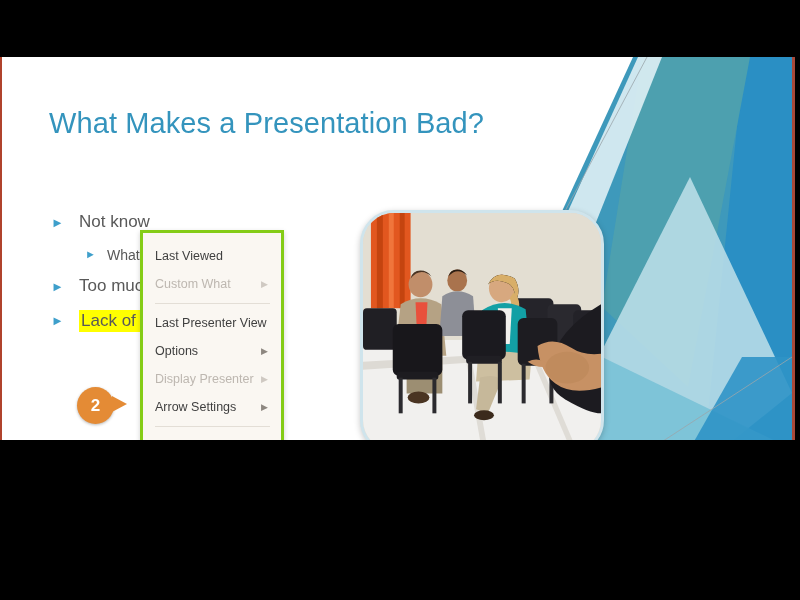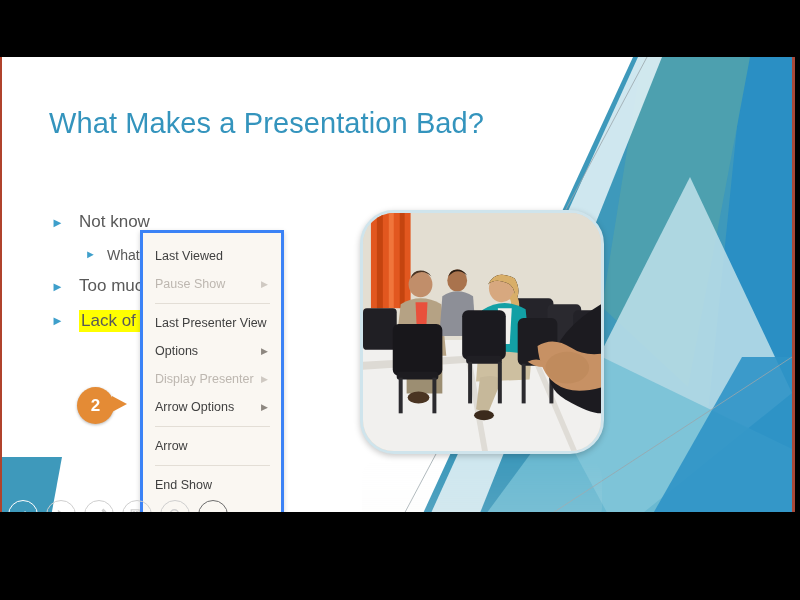--- a/index.html
+++ b/index.html
@@ -4,21 +4,21 @@
 <style>
   html, body {
     margin: 0; padding: 0;
     width: 800px; height: 600px;
     background: #000;
     overflow: hidden;
     font-family: "Liberation Sans", sans-serif;
   }
   #screen {
     position: relative;
-    width: 800px; height: 512px;
+    width: 800px; height: 440px;
     background: #000000;
     overflow: hidden;
   }
 
   
   #slide {
     position: absolute;
     left: 2px; top: 57px;
     width: 790px; height: 476px;
     background: #ffffff;
@@ -146,21 +146,21 @@
     -webkit-mask-image: linear-gradient(to top, rgba(0,0,0,0) 0%, rgba(0,0,0,.9) 100%);
             mask-image: linear-gradient(to top, rgba(0,0,0,0) 0%, rgba(0,0,0,.9) 100%);
   }
   #photo-reflection svg { display: block; width: 240px; height: 244px; }
 
   
   #ctx-menu {
     position: absolute; left: 138px; top: 173px;
     width: 144px; height: 297px;
     background: #faf7f2;
-    border: 3px solid #3b82f6;
+    border: 3px solid #84cc16;
     box-sizing: border-box;
     box-shadow: 0 2px 5px rgba(0,0,0,.18);
   }
   .mi {
     height: 28px;
     line-height: 28px;
     padding: 0 10px 0 12px;
     font-size: 12.5px;
     color: #3f3f3f;
     position: relative;
@@ -355,42 +355,42 @@
     </div>
 
     <div id="ctx-menu">
       <div class="mpad-top"></div>
 
       <div class="mi">
         <span>Last Viewed</span>
       </div>
 
       <div class="mi dim">
-        <span>Pause Show</span>
+        <span>Custom What</span>
         <span class="sub">▶</span>
       </div>
 
       <div class="msep"></div>
 
       <div class="mi">
         <span>Last Presenter View</span>
       </div>
 
       <div class="mi">
         <span>Options</span>
         <span class="sub">▶</span>
       </div>
 
       <div class="mi dim">
         <span>Display Presenter</span>
         <span class="sub">▶</span>
       </div>
 
       <div class="mi">
-        <span>Arrow Options</span>
+        <span>Arrow Settings</span>
         <span class="sub">▶</span>
       </div>
 
       <div class="msep"></div>
 
       <div class="mi">
         <span>Arrow</span>
       </div>
 
       <div class="msep"></div>

